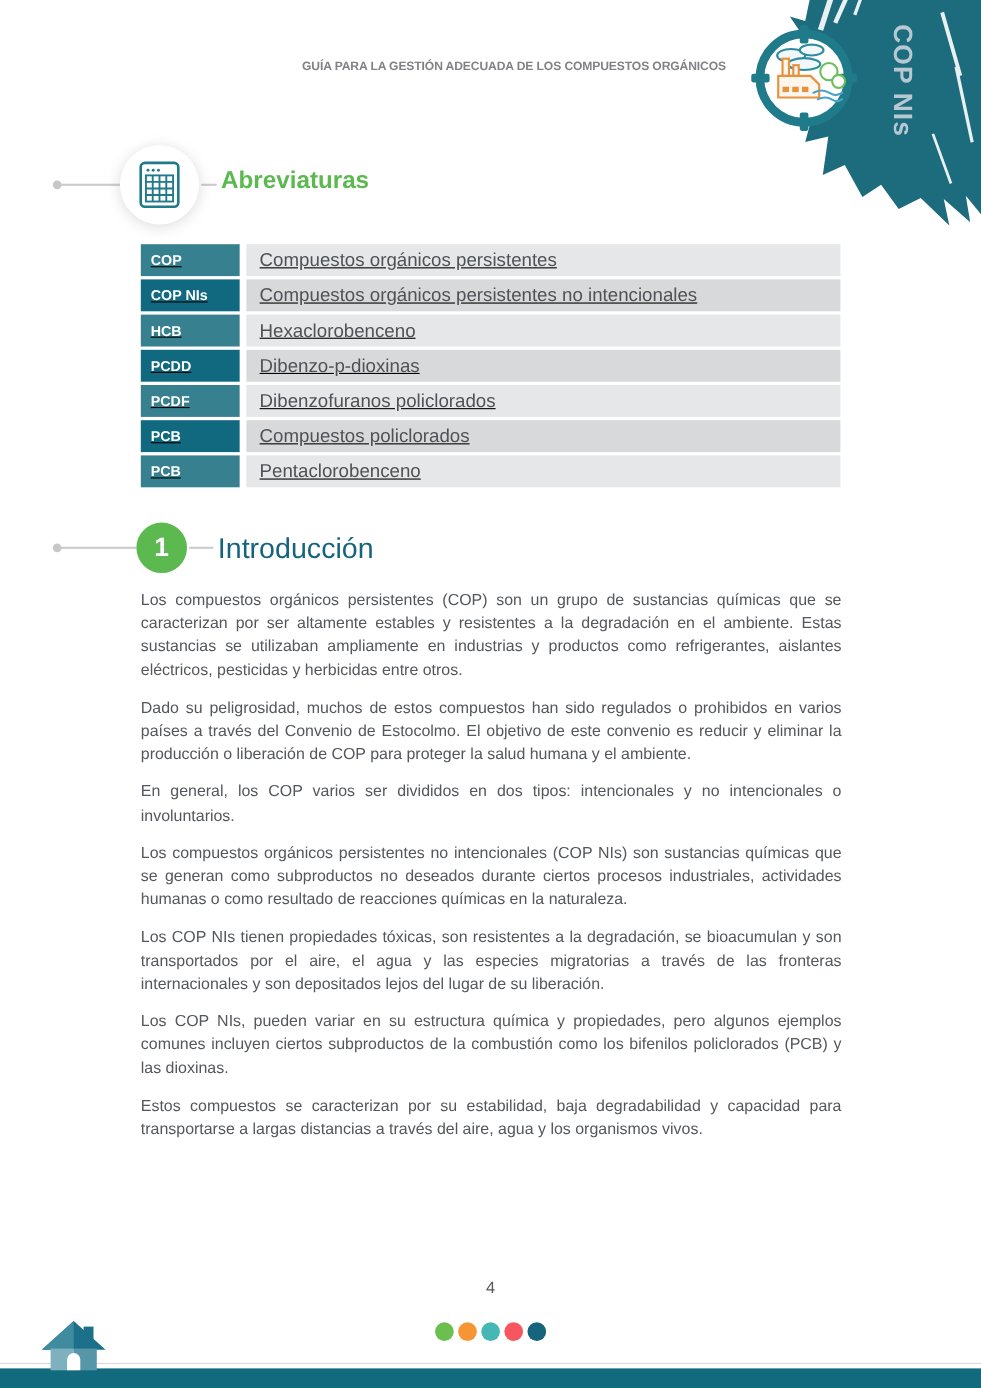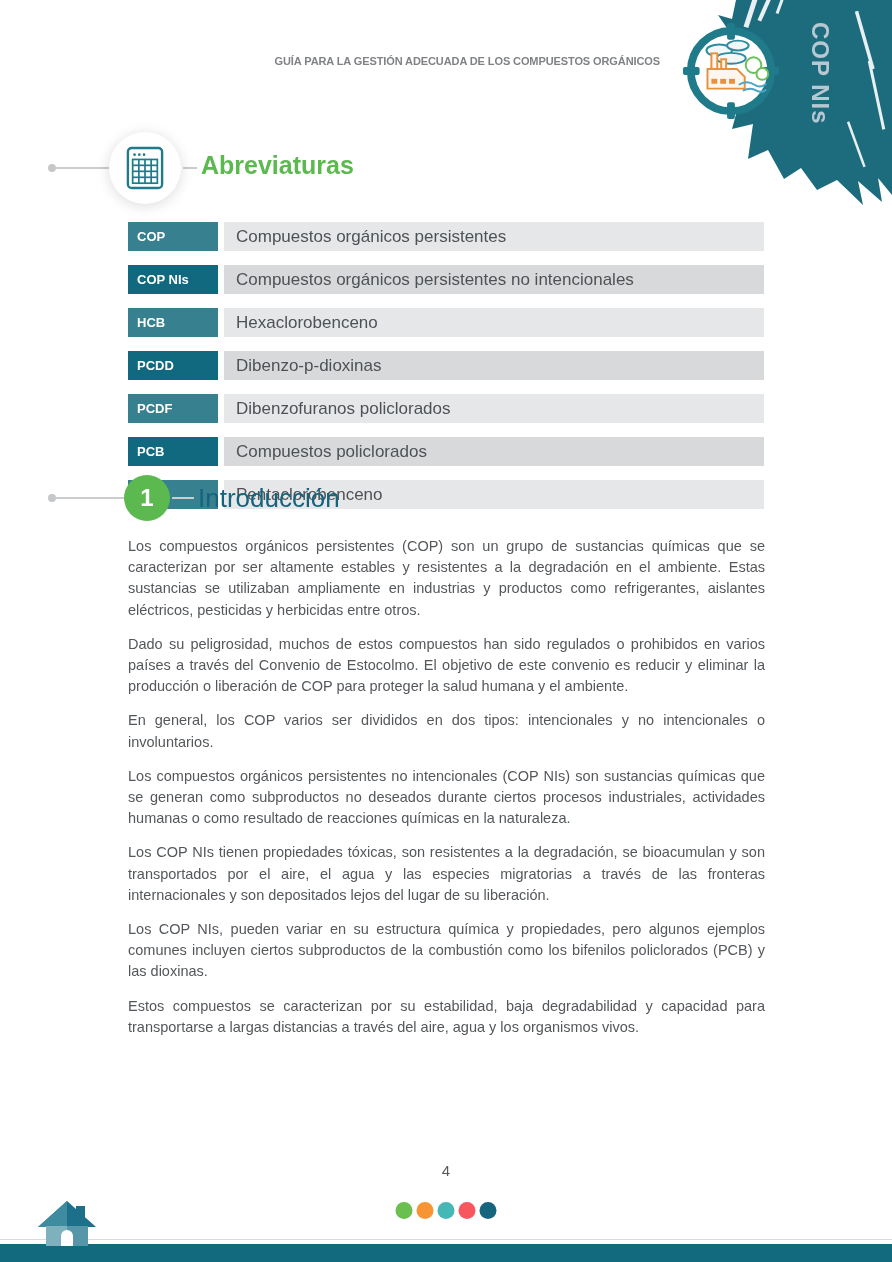--- a/index.html
+++ b/index.html
@@ -15,29 +15,29 @@
   .header-title{position:absolute;top:51px;left:240px;width:420px;text-align:right;
                 font-size:11px;font-weight:bold;color:#808285;line-height:21px;
                 letter-spacing:-0.1px;}
 
   
   .conn-dot{position:absolute;width:8px;height:8px;border-radius:50%;background:#c6c7c8;}
   .conn-line{position:absolute;height:2px;background:#cbcccd;}
   .icon-circle{position:absolute;left:109px;top:132px;width:72px;height:72px;border-radius:50%;
                background:#ffffff;box-shadow:0 2px 14px rgba(0,0,0,0.14);
                display:flex;align-items:center;justify-content:center;z-index:2;}
-  .h-green{position:absolute;left:201px;top:151px;font-size:25px;font-weight:bold;color:#5cb94f;}
+  .h-green{position:absolute;left:201px;top:151px;font-size:22px;font-weight:bold;color:#5cb94f;}
   .num-circle{position:absolute;left:124px;top:475px;width:46px;height:46px;border-radius:50%;
               background:#5cb94f;color:#ffffff;font-size:24px;font-weight:bold;
               display:flex;align-items:center;justify-content:center;z-index:2;}
   .h-teal{position:absolute;left:198px;top:483px;font-size:26px;font-weight:normal;color:#15647e;}
 
   
   .abbr-table{position:absolute;left:128px;top:222px;width:636px;}
-  .t-row{display:flex;margin-bottom:14px;height:29px;}
+  .t-row{display:flex;margin-bottom:3px;height:29px;text-decoration:underline;}
   .t-key{width:90px;color:#ffffff;font-weight:bold;font-size:13px;line-height:29px;
          padding-left:9px;box-sizing:border-box;}
   .t-gap{width:6px;background:#ffffff;}
   .t-val{flex:1;color:#4e5256;font-size:17px;line-height:29px;padding-left:12px;}
   .t-row:nth-child(odd) .t-key{background:#37808f;}
   .t-row:nth-child(even) .t-key{background:#10697f;}
   .t-row:nth-child(odd) .t-val{background:#e6e7e8;}
   .t-row:nth-child(even) .t-val{background:#d8d9da;}
 
   

